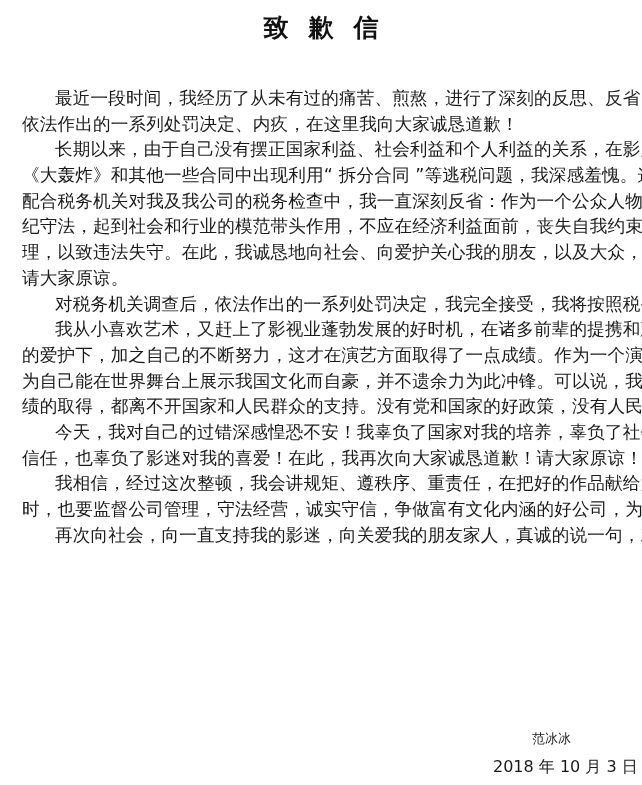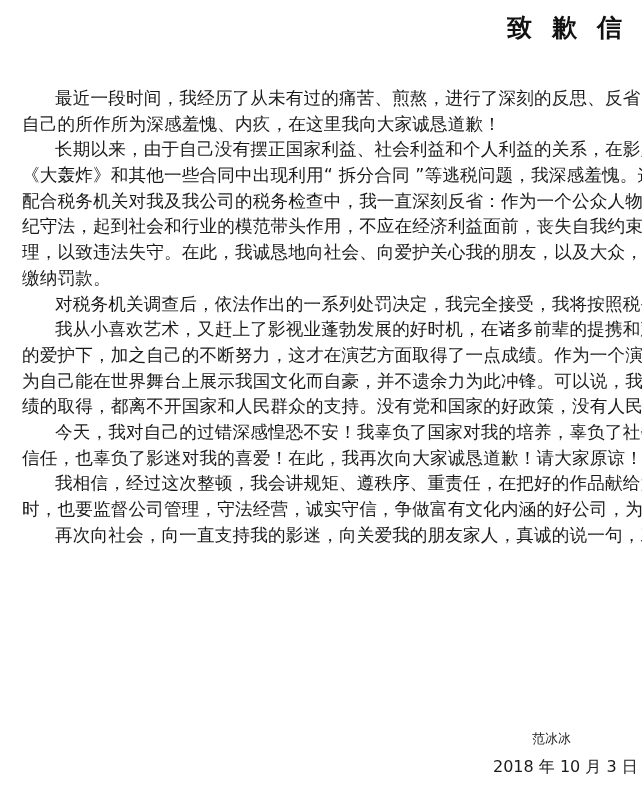--- a/index.html
+++ b/index.html
@@ -13,21 +13,21 @@
       position: relative;
       overflow: hidden;
       font-family: "DejaVu Sans", "Liberation Sans", sans-serif;
       color: #1a1a1a;
     }
     .title {
       position: absolute;
       top: 12px;
       left: 0;
       width: 642px;
-      text-align: right;
+      text-align: center;
       font-size: 25px;
       font-weight: bold;
       letter-spacing: 20px;
       text-indent: 20px;
       line-height: 32px;
       color: #111;
     }
     .body {
       position: absolute;
       top: 86px;
@@ -63,30 +63,30 @@
   </style>
 </head>
 <body>
 
 <div class="title">致歉信</div>
 
 <div class="body">
 
   <div class="paragraph">
     <div class="line indent">最近一段时间，我经历了从未有过的痛苦、煎熬，进行了深刻的反思、反省，我对</div>
-    <div class="line">自己的所作所为深感羞愧、内疚，在这里我向大家诚恳道歉！</div>
+    <div class="line">依法作出的一系列处罚决定、内疚，在这里我向大家诚恳道歉！</div>
   </div>
 
   <div class="paragraph">
     <div class="line indent">长期以来，由于自己没有摆正国家利益、社会利益和个人利益的关系，在影片</div>
     <div class="line">《大轰炸》和其他一些合同中出现利用“ 拆分合同 ”等逃税问题，我深感羞愧。这些天在</div>
     <div class="line">配合税务机关对我及我公司的税务检查中，我一直深刻反省：作为一个公众人物，应该遵</div>
     <div class="line">纪守法，起到社会和行业的模范带头作用，不应在经济利益面前，丧失自我约束，放松管</div>
     <div class="line">理，以致违法失守。在此，我诚恳地向社会、向爱护关心我的朋友，以及大众，向国家税</div>
-    <div class="line">缴纳罚款。</div>
+    <div class="line">请大家原谅。</div>
   </div>
 
   <div class="paragraph">
     <div class="line indent">对税务机关调查后，依法作出的一系列处罚决定，我完全接受，我将按照税务部门的</div>
   </div>
 
   <div class="paragraph">
     <div class="line indent">我从小喜欢艺术，又赶上了影视业蓬勃发展的好时机，在诸多前辈的提携和观众朋友</div>
     <div class="line">的爱护下，加之自己的不断努力，这才在演艺方面取得了一点成绩。作为一个演员，我常</div>
     <div class="line">为自己能在世界舞台上展示我国文化而自豪，并不遗余力为此冲锋。可以说，我每一点成</div>

